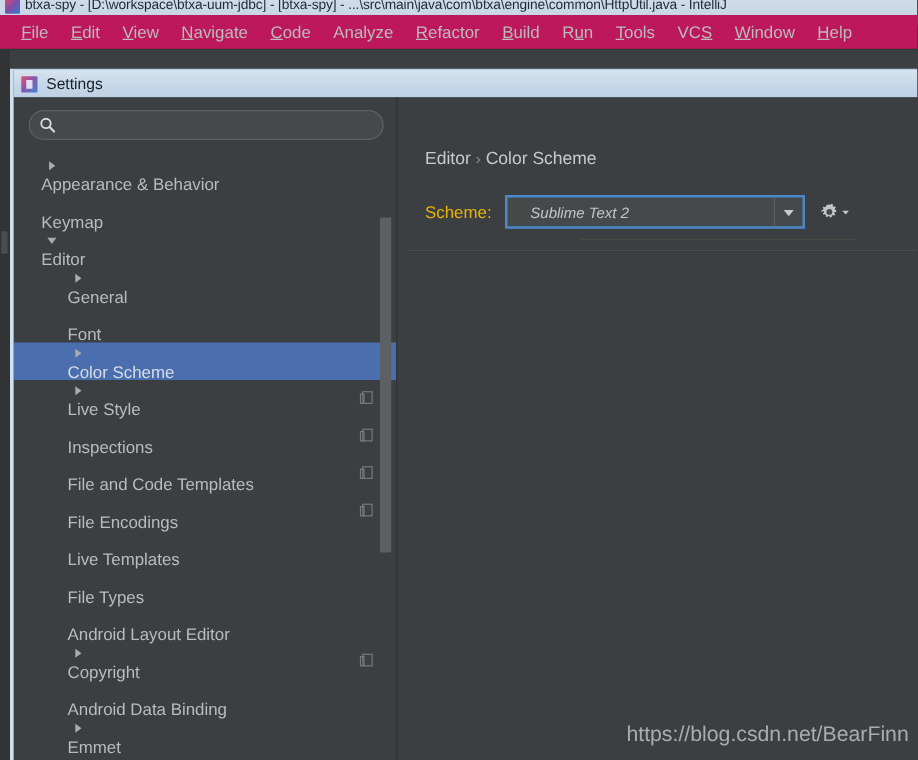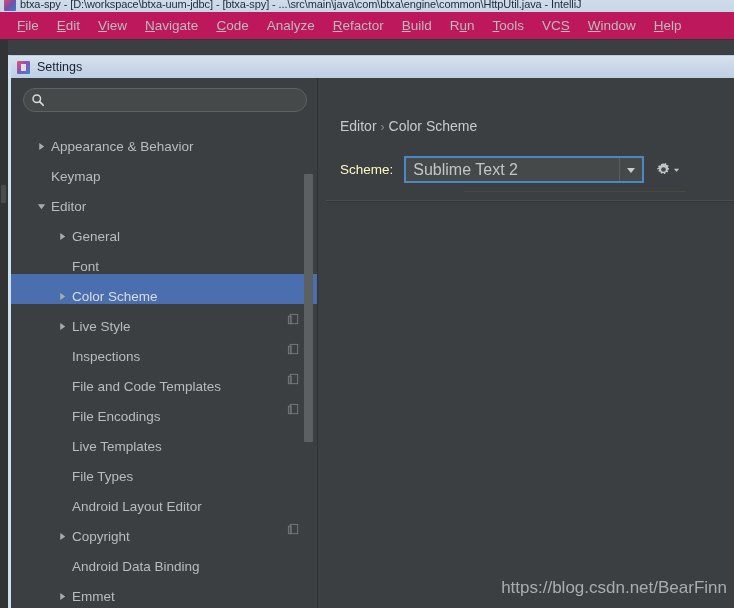--- a/index.html
+++ b/index.html
@@ -163,24 +163,25 @@
   .tree {
     position: absolute;
     left: 0; right: 0;
     top: 46px; bottom: 0;
     overflow: hidden;
   }
   .tree-row {
     position: relative;
     height: 30px;
     display: flex;
-    align-items: flex-end;
+    align-items: flex-start;
     padding-left: 22px;
     box-sizing: border-box;
     cursor: default;
+    flex-direction: column;
   }
   .tree-row.selected {
     background: #4b6eaf;
   }
   .tree-row.selected .tree-label { color: #d7dde5; }
   .tree-arrow {
     width: 16px; height: 16px;
     flex: none;
     display: flex;
     align-items: center;
@@ -243,40 +244,41 @@
   }
   .scheme-row {
     position: absolute;
     left: 22px;
     top: 78px;
     display: flex;
     align-items: center;
   }
   .scheme-label {
     font-size: 13.5px;
-    color: #fef9c3;
+    color: #eab308;
     margin-right: 11px;
   }
   .combo {
     position: relative;
     width: 240px;
     height: 27px;
     background: #45494a;
     border: 2px solid #4a88c7;
     box-sizing: border-box;
     display: flex;
     align-items: center;
   }
   .combo-value {
-    font-size: 16px;
+    font-size: 12px;
     color: #c3c6c8;
-    padding-left: 7px;
+    padding-left: 18px;
     flex: 1;
     white-space: nowrap;
     overflow: hidden;
+    font-style: italic;
   }
   .combo-arrow-btn {
     width: 22px;
     height: 100%;
     border-left: 1px solid #5a5e61;
     display: flex;
     align-items: center;
     justify-content: center;
     flex: none;
   }

